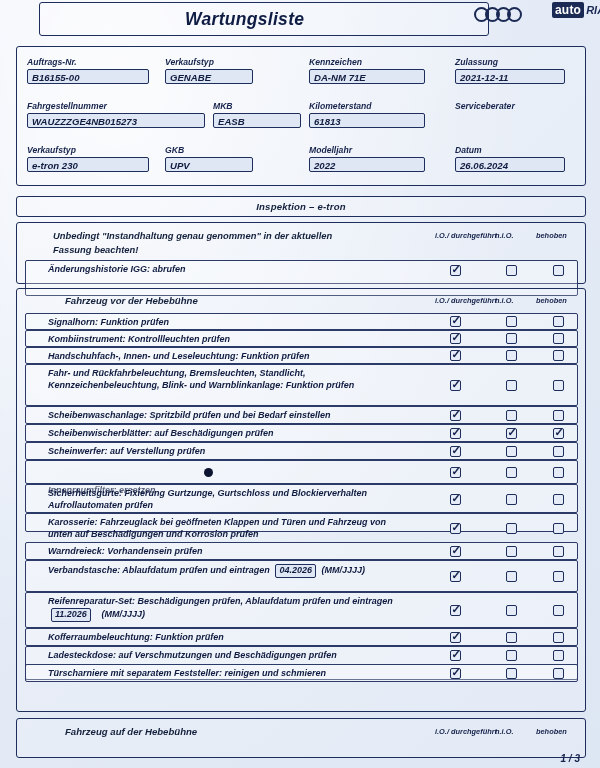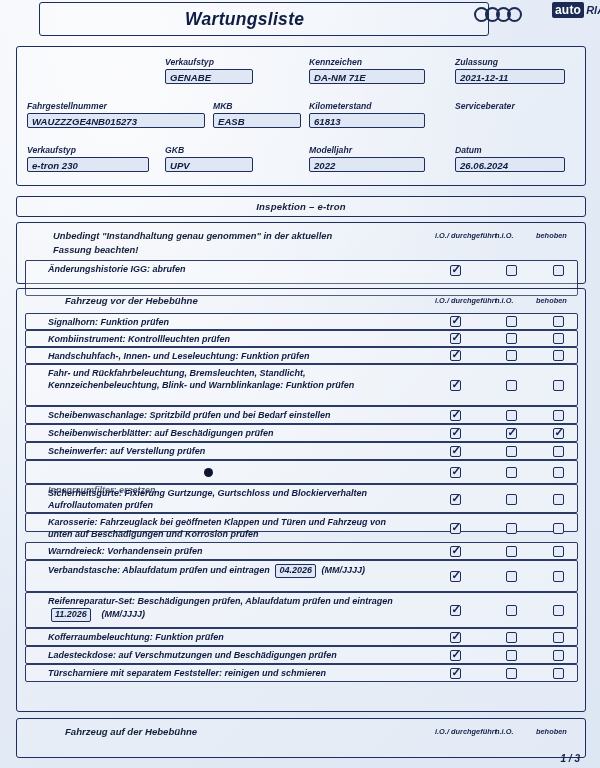--- a/index.html
+++ b/index.html
@@ -150,20 +150,24 @@
       <span class="ring r4"></span>
   </div>
 
   <div class="logo-autoria">
     <span class="ar-auto">auto</span>
     <span class="ar-ria">RIA</span>
 
   </div>
 
   <div class="infobox">
+    <div class="fld c1 row1 w1">
+      <div class="lab">Auftrags-Nr.</div>
+      <div class="val">B16155-00</div>
+    </div>
     <div class="fld c2 row1 w2">
       <div class="lab">Verkaufstyp</div>
       <div class="val">GENABE</div>
     </div>
     <div class="fld c3 row1 w3">
       <div class="lab">Kennzeichen</div>
       <div class="val">DA-NM 71E</div>
     </div>
     <div class="fld c4 row1 w4">
       <div class="lab">Zulassung</div>
@@ -331,21 +335,21 @@
       <div class="cellbox ck3" style="top:12px"></div>
     </div>
 
     <div class="item" style="top:339px;height:18px">
       <div class="cap">Kofferraumbeleuchtung: Funktion prüfen</div>
       <div class="cellbox ck1 checked" style="top:3px"></div>
       <div class="cellbox ck2" style="top:3px"></div>
       <div class="cellbox ck3" style="top:3px"></div>
     </div>
 
-    <div class="item" style="top:357px;height:18px">
+    <div class="item" style="top:357px;height:34px">
       <div class="cap">Ladesteckdose: auf Verschmutzungen und Beschädigungen prüfen</div>
       <div class="cellbox ck1 checked" style="top:3px"></div>
       <div class="cellbox ck2" style="top:3px"></div>
       <div class="cellbox ck3" style="top:3px"></div>
     </div>
 
     <div class="item" style="top:375px;height:18px">
       <div class="cap">Türscharniere mit separatem Feststeller: reinigen und schmieren</div>
       <div class="cellbox ck1 checked" style="top:3px"></div>
       <div class="cellbox ck2" style="top:3px"></div>

